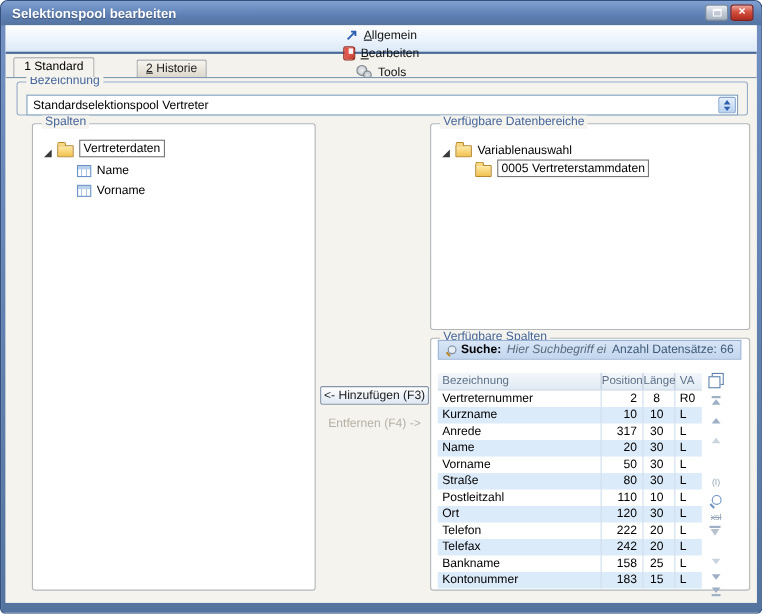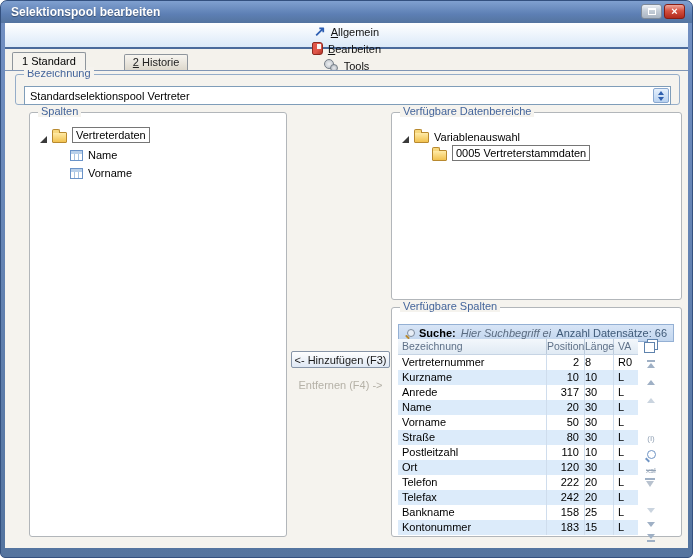--- a/index.html
+++ b/index.html
@@ -96,21 +96,21 @@
   .sel-label { border:1px solid #767676; background:#fff; padding:0 3px; line-height:14px; }
 
   
   .btn-add { position:absolute; left:286px; top:280px; width:99px; height:17px;
     border:1px solid #8795a8; border-radius:2px; font-size:11px; font-family:inherit;
     background:linear-gradient(#fefefe,#dfe8f4); color:#1a1a1a; cursor:default; }
   .btn-remove { position:absolute; left:286px; top:308px; width:99px; text-align:center;
     font-size:11px; color:#b5b1a7; }
 
   
-  .search-bar { position:absolute; left:6px; top:16px; width:276px; height:18px;
+  .search-bar { position:absolute; left:6px; top:1px; width:276px; height:18px;
     background:linear-gradient(#d8e5f6,#c2d6ee); border:1px solid #94b0d4;
     display:flex; align-items:center; padding:0 6px; gap:5px; font-size:11px; }
   .mag { position:relative; width:9px; height:9px; flex:0 0 auto; }
   .mag::before { content:""; position:absolute; left:2px; top:0; width:6px; height:6px; border-radius:50%;
     border:1px solid #7d8b9d; background:#e8eef6; }
   .mag::after { content:""; position:absolute; left:0; bottom:0; width:5px; height:2px;
     background:#b8892f; transform:rotate(45deg); border-radius:1px; }
   .search-label { font-weight:bold; color:#000; }
   .search-input { flex:1; min-width:0; border:none; outline:none; background:transparent;
     font-style:italic; font-size:11px; font-family:inherit; color:#5a6b80; }
@@ -118,21 +118,21 @@
   .count-label { margin-left:auto; color:#3f5a78; font-size:11px; white-space:nowrap; }
 
   .col-header { position:absolute; left:6px; top:31px; width:240px; height:16px; display:flex;
     background:linear-gradient(#f3f7fb,#e0eaf4); border-bottom:1px solid #c6d4e4;
     font-size:10.5px; color:#5f7188; line-height:15px; }
   .col-rows { position:absolute; left:6px; top:47px; width:240px; font-size:11px; }
   .trow { display:flex; height:15px; line-height:15px; }
   .trow.alt { background:#dcebfa; }
   .c0 { width:149px; padding-left:4px; border-right:1px solid #cfdded; overflow:hidden; white-space:nowrap; }
   .c1 { width:38px; text-align:right; padding-right:5px; border-right:1px solid #cfdded; }
-  .c2 { width:29px; text-align:left; padding-right:4px; border-right:1px solid #cfdded; }
+  .c2 { width:29px; text-align:center; padding-right:4px; border-right:1px solid #cfdded; }
   .c3 { width:24px; padding-left:4px; }
   .col-header .c0, .col-header .c1, .col-header .c2 { border-right:1px solid #bccbdc; }
 
   
   .nav-icon { position:absolute; left:251px; width:16px; height:12px;
     display:flex; flex-direction:column; align-items:center; justify-content:center; gap:1px; }
   .bar { width:8px; height:2px; background:#9fb0c5; }
   .pt-u { width:0; height:0; border-left:4px solid transparent; border-right:4px solid transparent; border-bottom:5px solid #9fb0c5; }
   .pt-d { width:0; height:0; border-left:4px solid transparent; border-right:4px solid transparent; border-top:5px solid #9fb0c5; }
   .copy-ic { position:absolute; left:252px; top:31px; width:13px; height:12px; }

